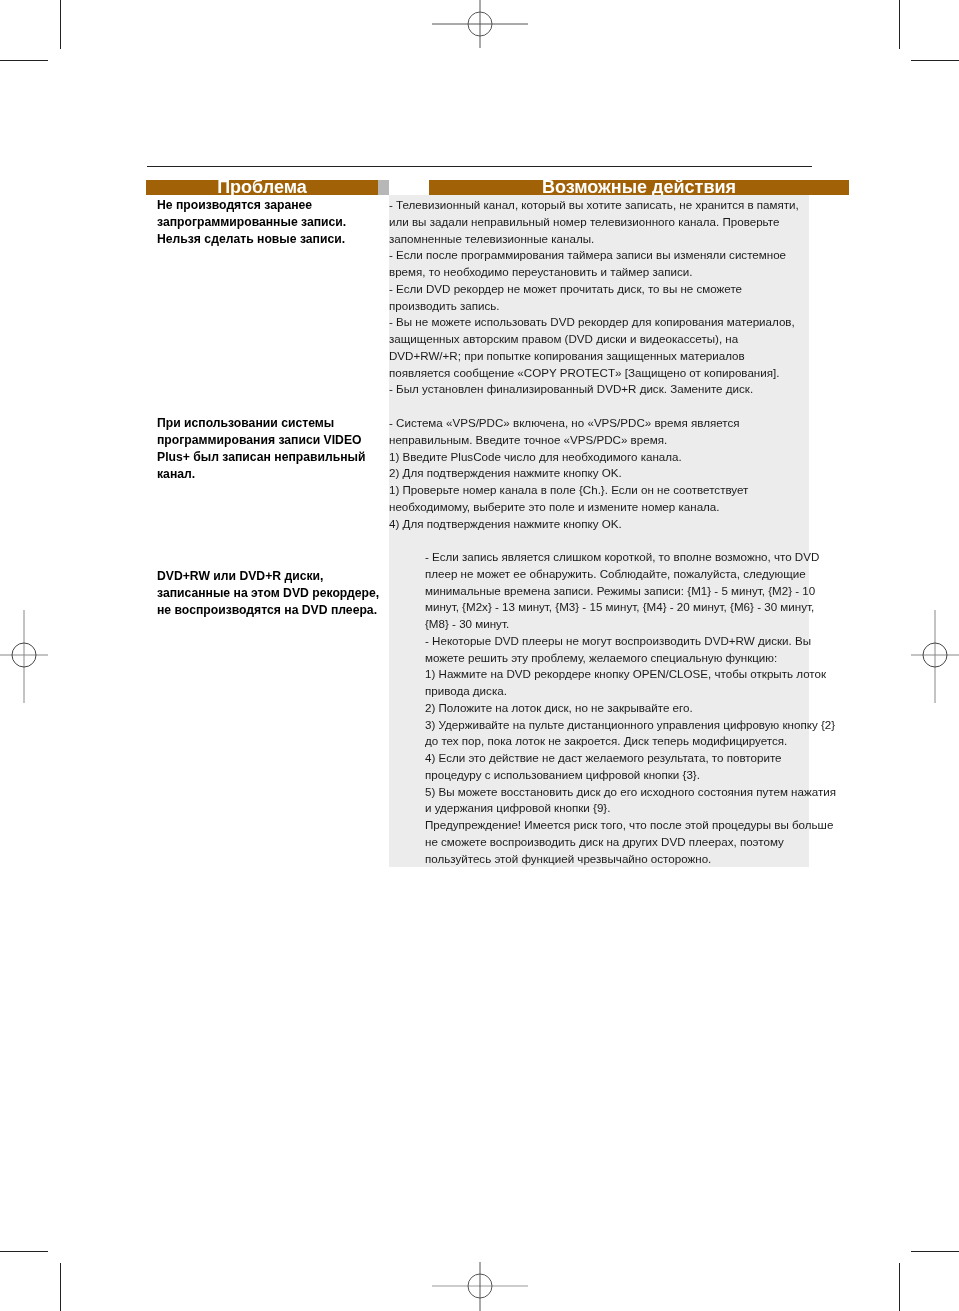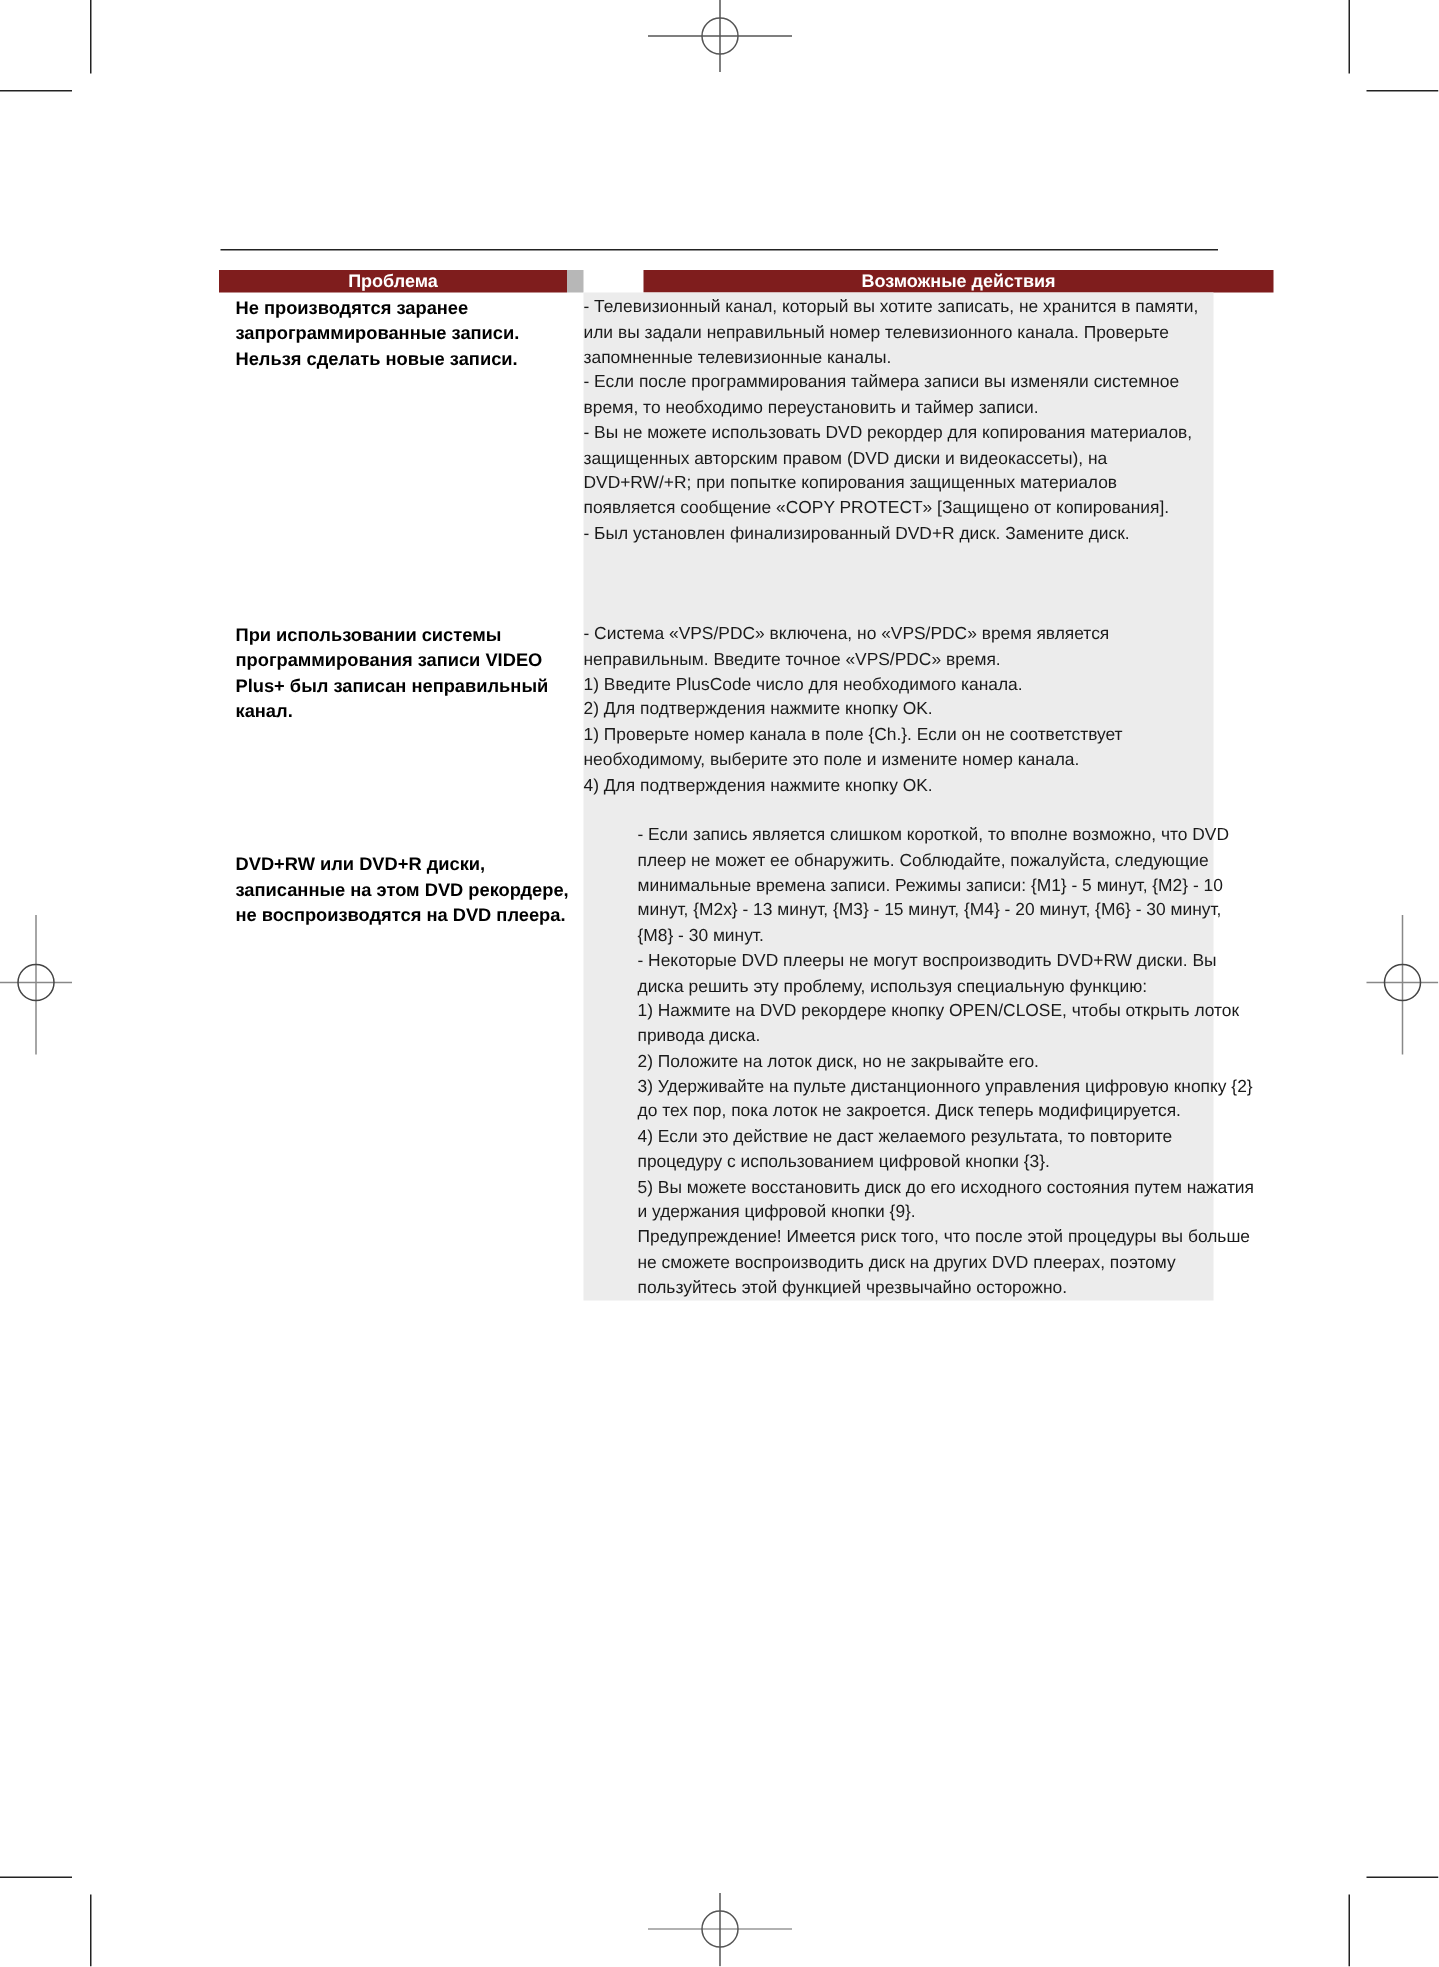--- a/index.html
+++ b/index.html
@@ -2,22 +2,22 @@
 <html><head>
 <meta charset="utf-8">
 <style>
   html, body { margin: 0; padding: 0; background: #ffffff; }
   body { width: 959px; height: 1311px; position: relative; overflow: hidden;
          font-family: "Liberation Sans", sans-serif; color: #111; }
   .mark { position: absolute; background: #222; }
   .reg { position: absolute; }
   .reg svg { display: block; }
   .rule-top { position: absolute; left: 147px; top: 166px; width: 665px; height: 1px; background: #222; }
-  .hdr { position: absolute; top: 180px; height: 15px; background: #7f1d1d; color: #fff;
-         font-weight: bold; font-size: 12px; line-height: 15px; text-align: center; }
+  .hdr { position: absolute; top: 180px; height: 15px; background: #a16207; color: #fff;
+         font-weight: bold; font-size: 18px; line-height: 15px; text-align: center; }
   .hdr-left { left: 146px; width: 232px; }
   .hdr-gap { position: absolute; top: 180px; left: 378px; width: 11px; height: 15px; background: #b7b7b7; }
   .hdr-right { left: 389px; width: 420px; margin-left: 40px; }
   .actions-bg { position: absolute; left: 389px; top: 195px; width: 420px; height: 672px; background: #ececec; }
   .problem { position: absolute; left: 157px; width: 228px; font-weight: bold; font-size: 12.2px;
              line-height: 17px; color: #000; }
   .actions { position: absolute; left: 389px; width: 415px; font-size: 11.6px; line-height: 16.75px;
              color: #1a1a1a; padding-left: 0; }
   .actions p { margin: 0; }
 </style>
@@ -67,36 +67,37 @@
 <div class="hdr hdr-left">Проблема</div>
 <div class="hdr-gap"></div>
 <div class="hdr hdr-right">Возможные действия</div>
 
 <div class="actions-bg"></div>
 
 <div class="problem" style="top:197px;">Не производятся заранее запрограммированные записи. Нельзя сделать новые записи.</div>
 <div class="actions" style="top:197px;">
   <p>- Телевизионный канал, который вы хотите записать, не хранится в памяти, или вы задали неправильный номер телевизионного канала. Проверьте запомненные телевизионные каналы.</p>
   <p>- Если после программирования таймера записи вы изменяли системное время, то необходимо переустановить и таймер записи.</p>
+  <p>- Если DVD рекордер не может прочитать диск, то вы не сможете производить запись.</p>
   <p>- Вы не можете использовать DVD рекордер для копирования материалов, защищенных авторским правом (DVD диски и видеокассеты), на DVD+RW/+R; при попытке копирования защищенных материалов появляется сообщение «COPY PROTECT» [Защищено от копирования].</p>
   <p>-   Был установлен финализированный DVD+R диск. Замените диск.</p>
 </div>
 
 <div class="problem" style="top:415px;">При использовании системы программирования записи VIDEO Plus+ был записан неправильный канал.</div>
 <div class="actions" style="top:415px;">
   <p>- Система «VPS/PDC» включена, но «VPS/PDC» время является неправильным. Введите точное «VPS/PDC» время.</p>
   <p>1) Введите PlusCode число для необходимого канала.</p>
   <p>2) Для подтверждения нажмите кнопку OK.</p>
   <p>1) Проверьте номер канала в поле {Ch.}. Если он не соответствует необходимому, выберите это поле и измените номер канала.</p>
   <p>4) Для подтверждения нажмите кнопку OK.</p>
 </div>
 
 <div class="problem" style="top:568px;">DVD+RW или DVD+R диски, записанные на этом DVD рекордере, не воспроизводятся на DVD плеера.</div>
 <div class="actions" style="top:549px;padding-left:36px;">
   <p>- Если запись является слишком короткой, то вполне возможно, что DVD плеер не может ее обнаружить. Соблюдайте, пожалуйста, следующие минимальные времена записи. Режимы записи: {M1} - 5 минут, {M2} - 10 минут, {M2x} - 13 минут, {M3} - 15 минут, {M4} - 20 минут, {M6} - 30 минут, {M8} - 30 минут.</p>
-  <p>- Некоторые DVD плееры не могут воспроизводить DVD+RW диски. Вы диска решить эту проблему, используя специальную функцию:</p>
+  <p>- Некоторые DVD плееры не могут воспроизводить DVD+RW диски. Вы можете решить эту проблему, желаемого специальную функцию:</p>
   <p>1) Нажмите на DVD рекордере кнопку OPEN/CLOSE, чтобы открыть лоток привода диска.</p>
   <p>2) Положите на лоток диск, но не закрывайте его.</p>
   <p>3) Удерживайте на пульте дистанционного управления цифровую кнопку {2} до тех пор, пока лоток не закроется. Диск теперь модифицируется.</p>
   <p>4) Если это действие не даст желаемого результата, то повторите процедуру с использованием цифровой кнопки {3}.</p>
   <p>5) Вы можете восстановить диск до его исходного состояния путем нажатия и удержания цифровой кнопки {9}.</p>
   <p>Предупреждение! Имеется риск того, что после этой процедуры вы больше не сможете воспроизводить диск на других DVD плеерах, поэтому пользуйтесь этой функцией чрезвычайно осторожно.</p>
 </div>
 
 </body></html>

